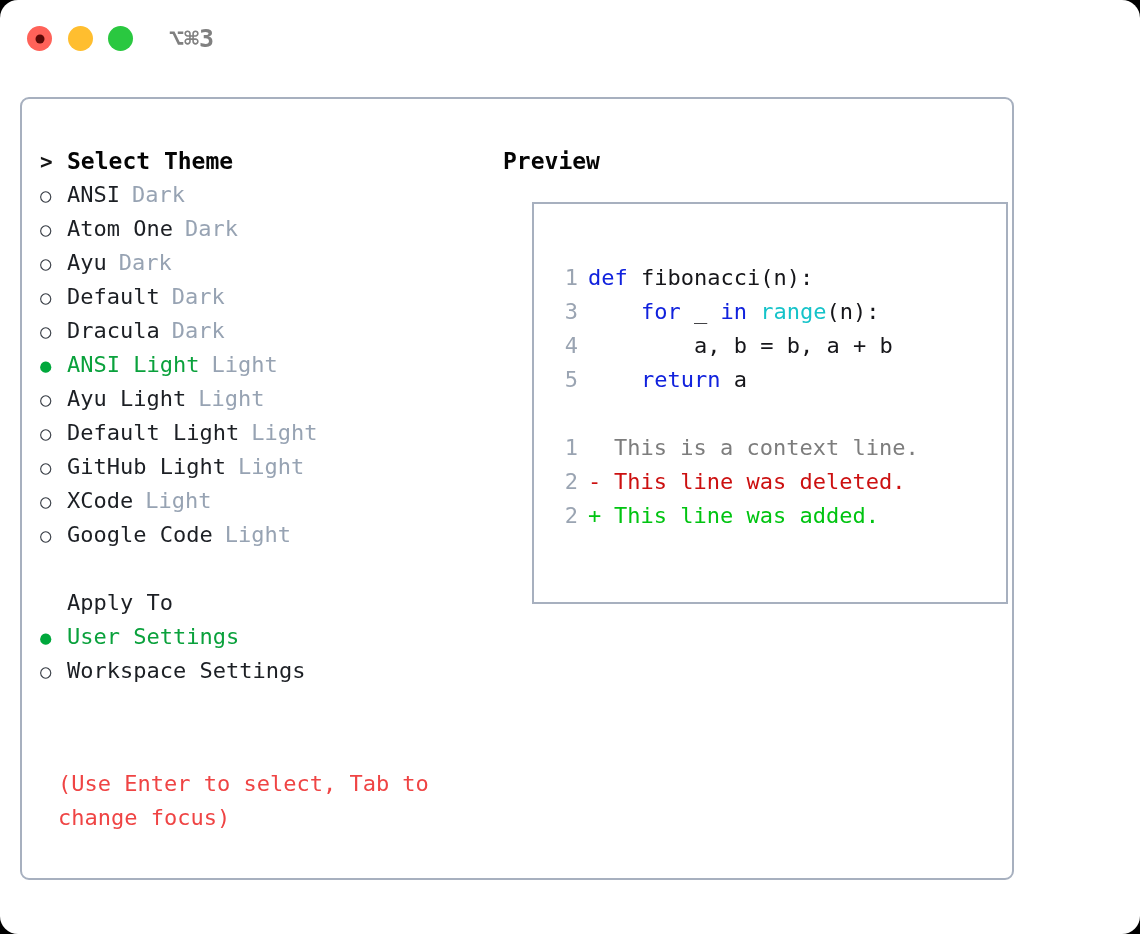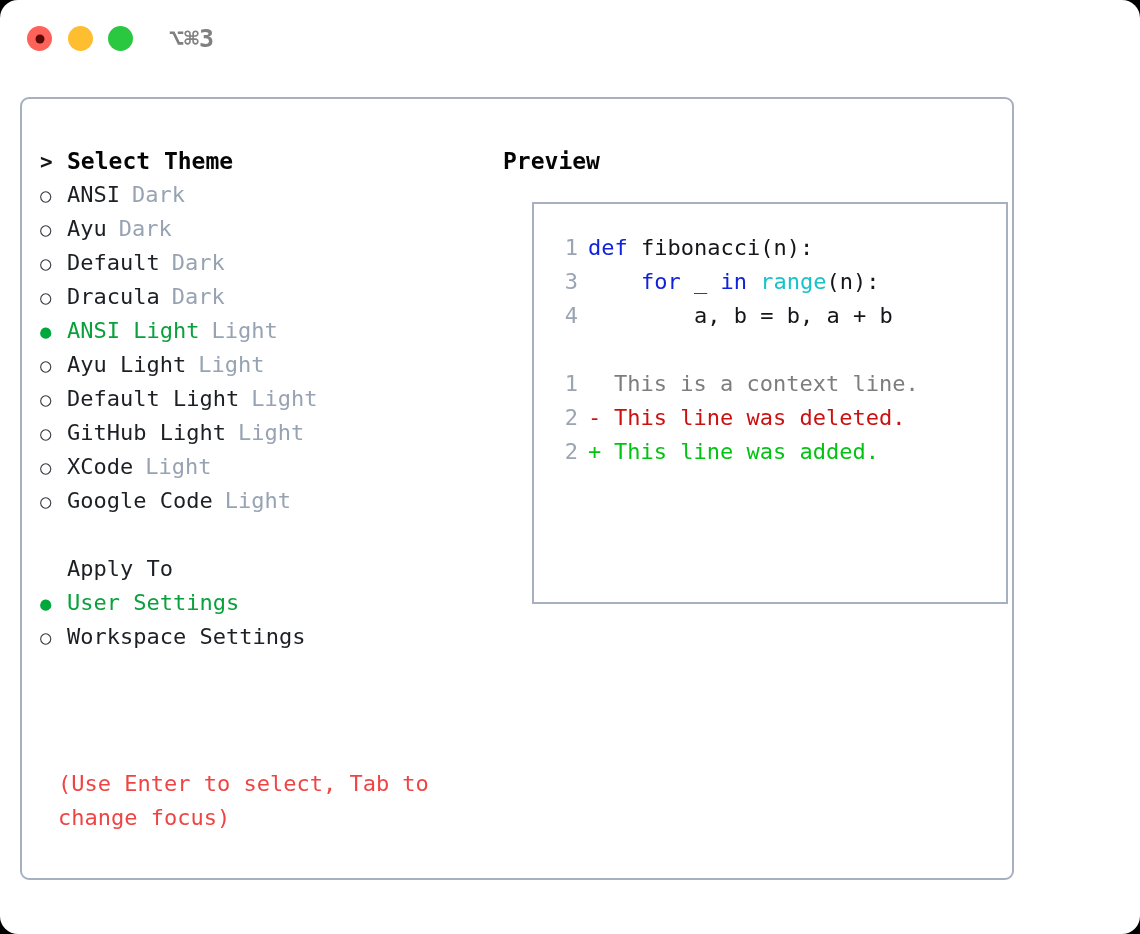--- a/index.html
+++ b/index.html
@@ -147,21 +147,21 @@
     top: 58px;
     width: 476px;
     height: 402px;
     box-sizing: border-box;
     border: 2px solid #a7b0bf;
     background: #ffffff;
   }
   #code-area {
     position: absolute;
     left: 0; top: 0;
-    padding: 27px 0 0 0;
+    padding: 57px 0 0 0;
     width: 100%;
   }
   .code-line {
     height: 34px;
     line-height: 34px;
     font-size: 22px;
     white-space: pre;
   }
   .lineno {
     display: inline-block;
@@ -203,20 +203,21 @@
   <div id="card">
 
     <div id="left-col">
 
       <div class="row">
         <span class="marker caret">&gt;</span><span class="label bold">Select Theme</span>
       </div>
 
       <div id="theme-items">
           <div class="row"><span class="marker radio-off">○</span><span class="label">ANSI</span><span class="suffix">Dark</span></div>
+          <div class="row"><span class="marker radio-off">○</span><span class="label">Atom One</span><span class="suffix">Dark</span></div>
           <div class="row"><span class="marker radio-off">○</span><span class="label">Ayu</span><span class="suffix">Dark</span></div>
           <div class="row"><span class="marker radio-off">○</span><span class="label">Default</span><span class="suffix">Dark</span></div>
           <div class="row"><span class="marker radio-off">○</span><span class="label">Dracula</span><span class="suffix">Dark</span></div>
           <div class="row"><span class="marker radio-on">●</span><span class="label sel">ANSI Light</span><span class="suffix">Light</span></div>
           <div class="row"><span class="marker radio-off">○</span><span class="label">Ayu Light</span><span class="suffix">Light</span></div>
           <div class="row"><span class="marker radio-off">○</span><span class="label">Default Light</span><span class="suffix">Light</span></div>
           <div class="row"><span class="marker radio-off">○</span><span class="label">GitHub Light</span><span class="suffix">Light</span></div>
           <div class="row"><span class="marker radio-off">○</span><span class="label">XCode</span><span class="suffix">Light</span></div>
           <div class="row"><span class="marker radio-off">○</span><span class="label">Google Code</span><span class="suffix">Light</span></div>
         </div>
@@ -236,20 +237,21 @@
 
     <div id="right-col">
       <div id="preview-title">Preview</div>
 
       <div id="preview-box">
         <div id="code-area">
           <div id="code-lines">
               <div class="code-line"><span class="lineno">1</span><span class="tok-kw">def </span><span class="tok-txt">fibonacci(n):</span></div>
               <div class="code-line"><span class="lineno">3</span><span class="tok-txt">    </span><span class="tok-kw">for</span><span class="tok-txt"> _ </span><span class="tok-kw">in</span><span class="tok-txt"> </span><span class="tok-bi">range</span><span class="tok-txt">(n):</span></div>
               <div class="code-line"><span class="lineno">4</span><span class="tok-txt">        a, b = b, a + b</span></div>
+              <div class="code-line"><span class="lineno">5</span><span class="tok-txt">    </span><span class="tok-kw">return</span><span class="tok-txt"> a</span></div>
             </div>
           <div class="blank-line"></div>
           <div id="diff-lines">
               <div class="code-line"><span class="lineno">1</span><span class="diff-mark diff-ctx">&nbsp;</span><span class="diff-ctx">This is a context line.</span></div>
               <div class="code-line"><span class="lineno">2</span><span class="diff-mark diff-del">-</span><span class="diff-del">This line was deleted.</span></div>
               <div class="code-line"><span class="lineno">2</span><span class="diff-mark diff-add">+</span><span class="diff-add">This line was added.</span></div>
             </div>
         </div>
       </div>
     </div>

